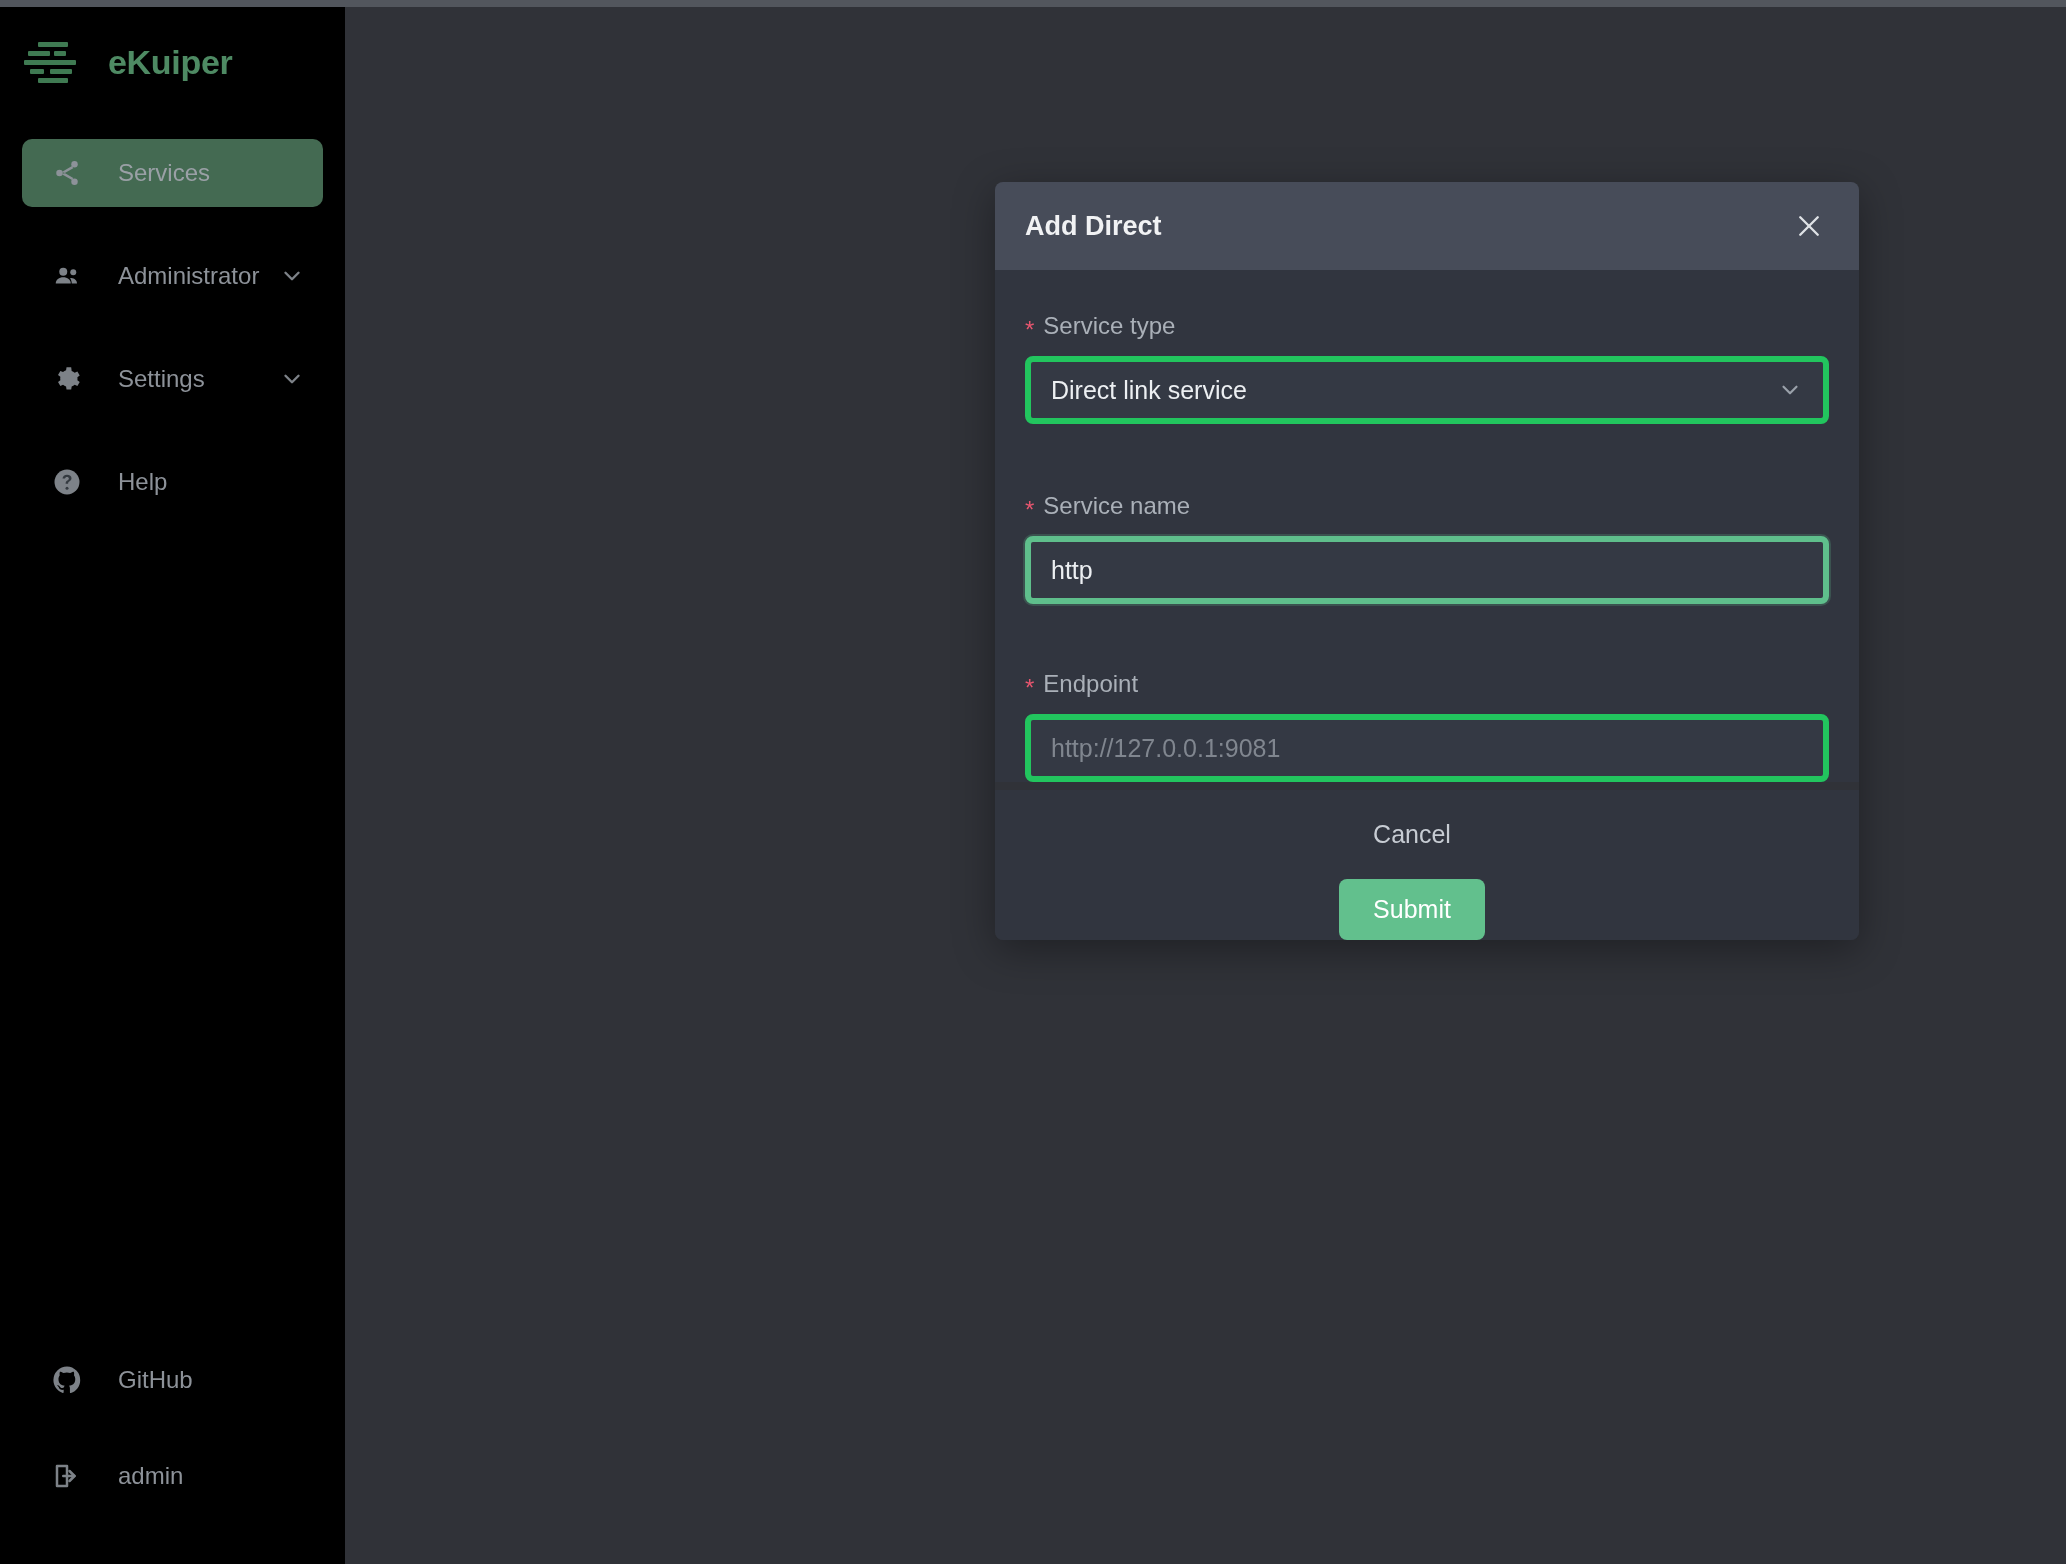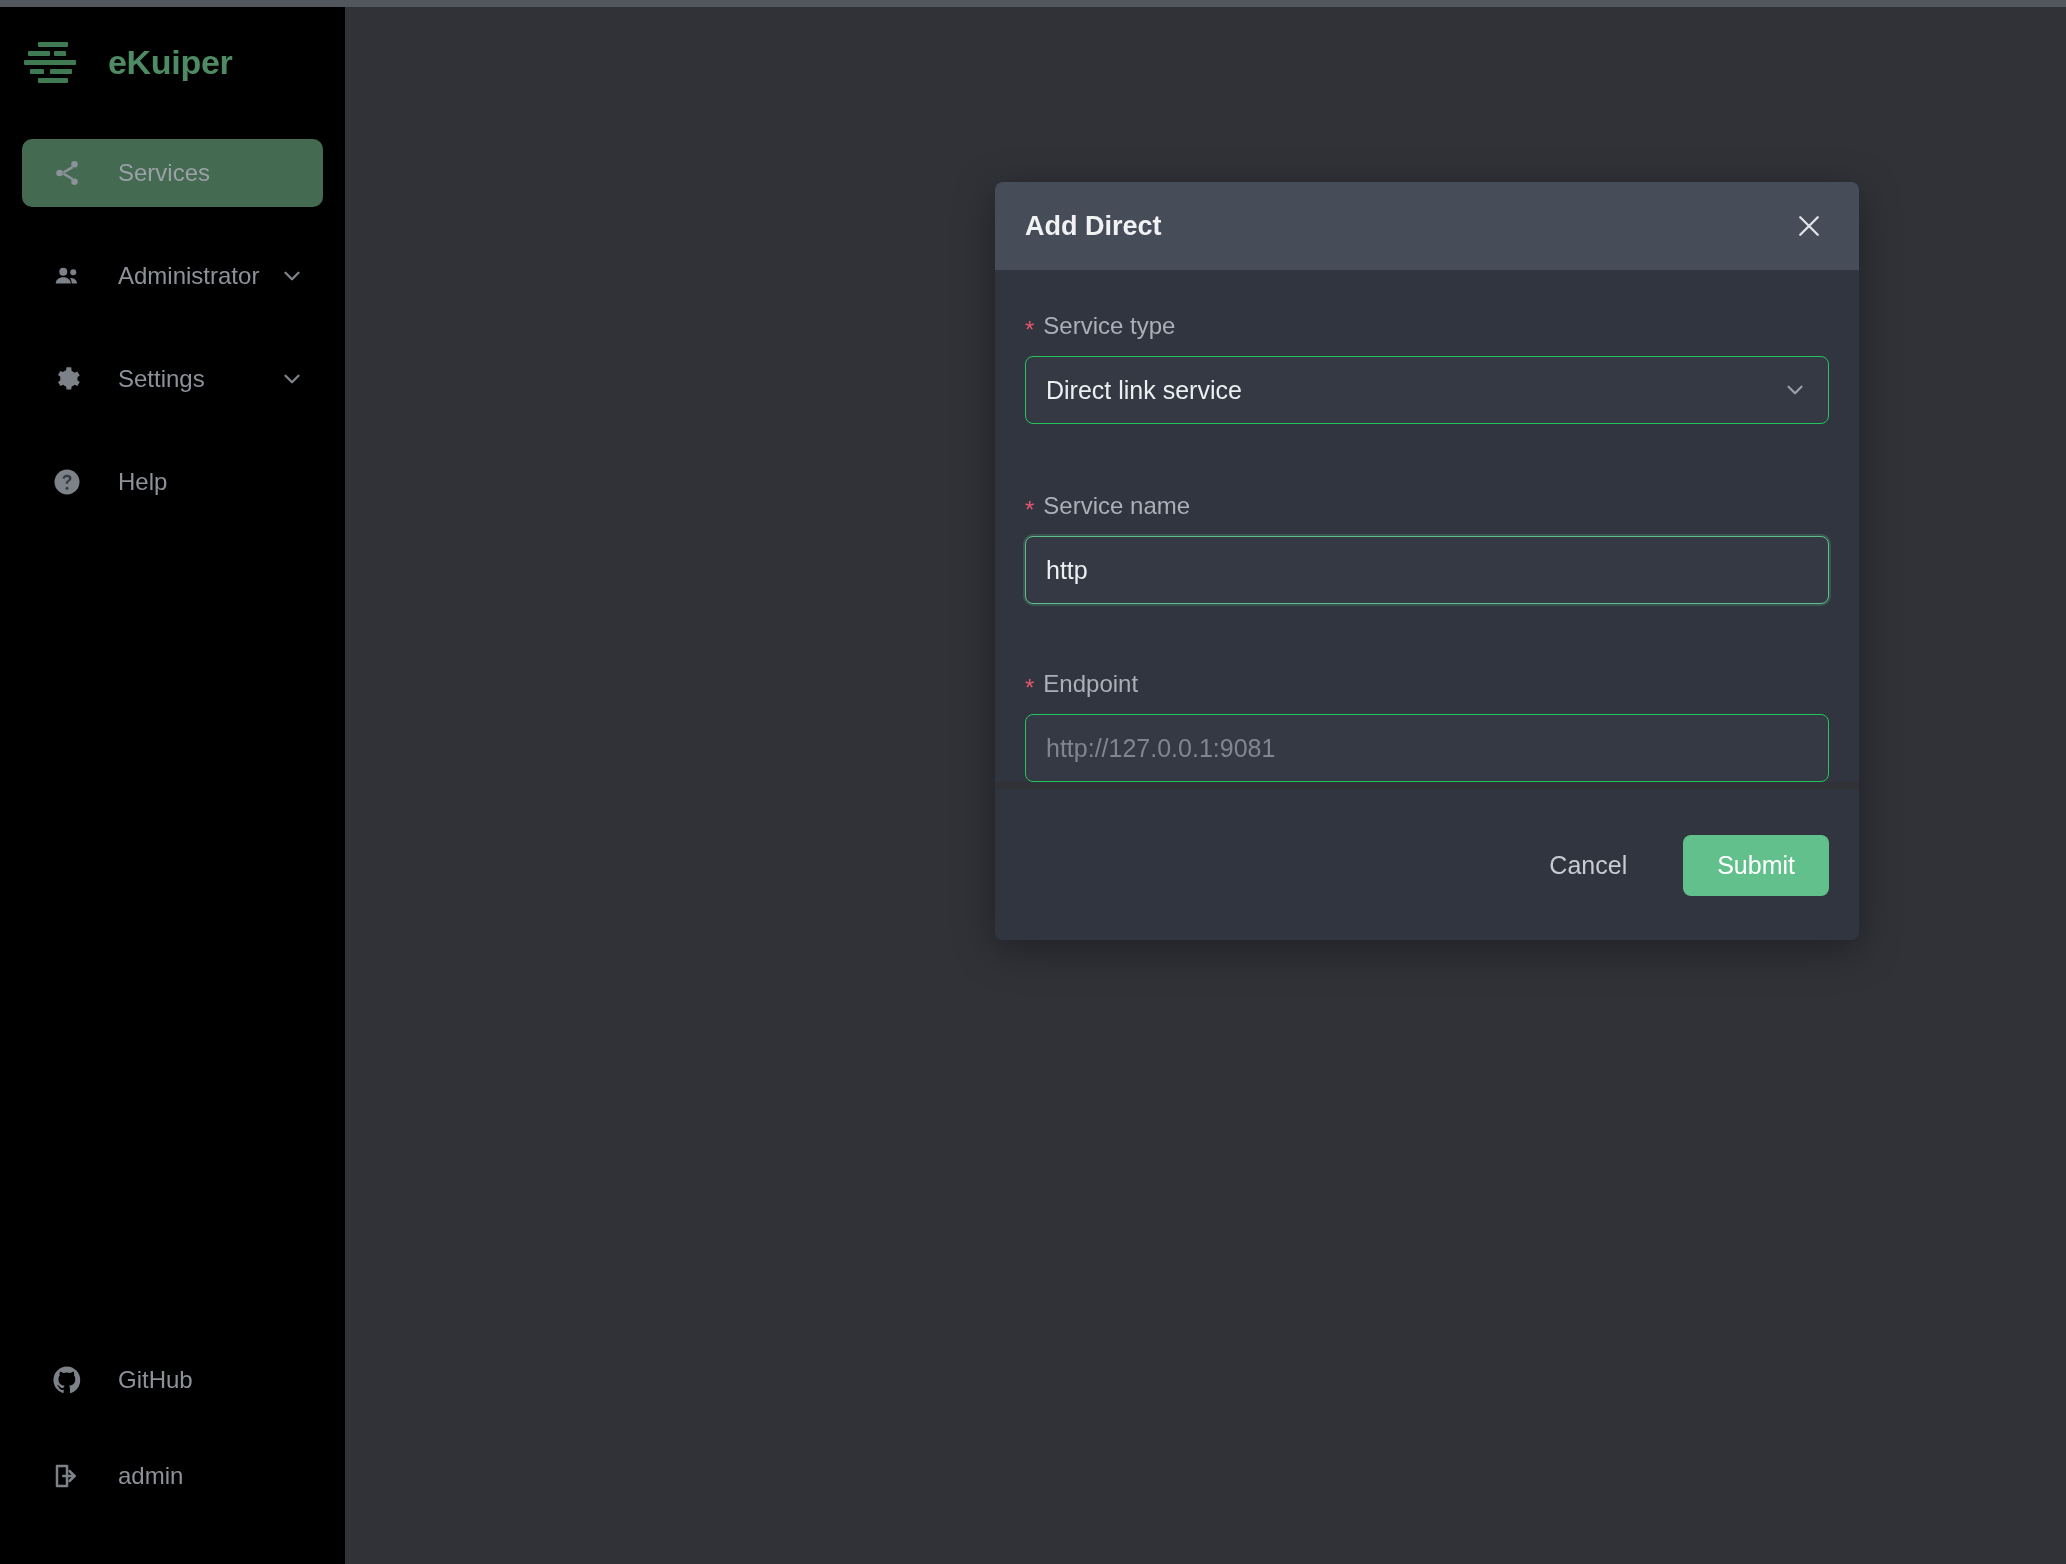--- a/index.html
+++ b/index.html
@@ -193,21 +193,21 @@
     font-size: 24px;
     line-height: 1;
     position: relative;
     top: 4px;
   }
 
   .control {
     height: 68px;
     border-radius: 8px;
     background: #343944;
-    border: 1px solid #22c55e;
+    border: 6px solid #22c55e;
     display: flex;
     align-items: center;
     padding: 0 20px;
     font-size: 25px;
     color: #eceff2;
     cursor: text;
   }
   .control.select { cursor: pointer; justify-content: space-between; }
   .control.focused {
     border-color: #5fbf8c;
@@ -223,21 +223,22 @@
   .gap-lg { height: 60px; }
   .gap-md { height: 58px; }
 
   .modal-footer {
     background: #31353f;
     height: 150px;
     display: flex;
     align-items: center;
     justify-content: flex-end;
     padding: 0 30px 0 0;
-    gap: 46px;
+    gap: 16px;
+    flex-direction: column;
   }
   .btn {
     font-size: 25px;
     border-radius: 8px;
     border: none;
     cursor: pointer;
     font-family: "Liberation Sans", sans-serif;
   }
   .btn-text {
     background: transparent;

